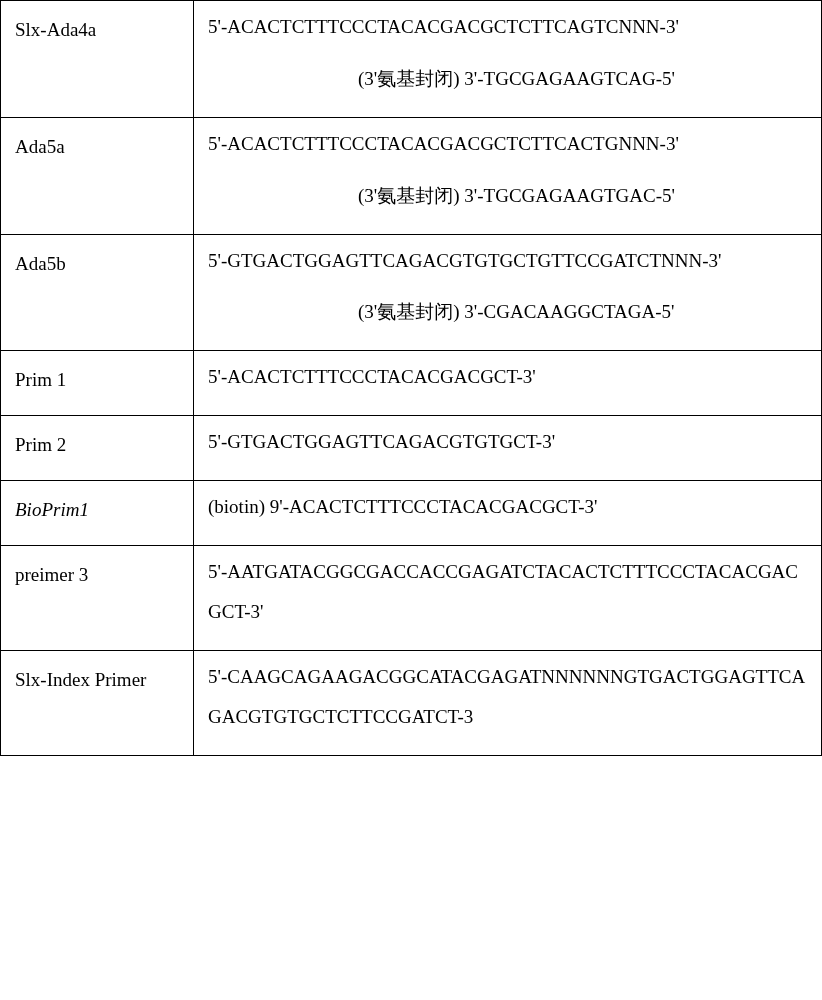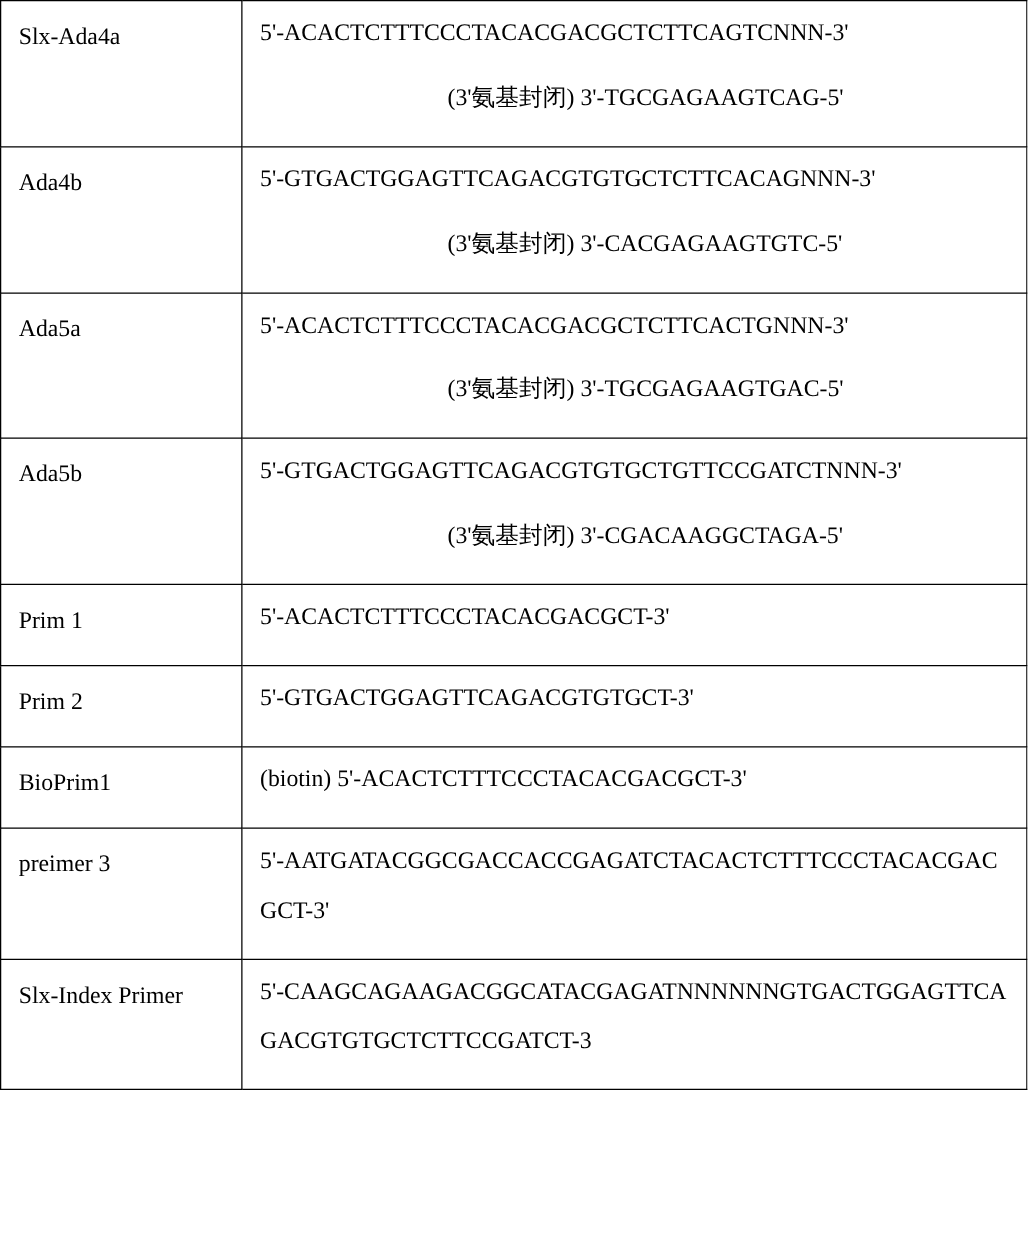--- a/index.html
+++ b/index.html
@@ -24,20 +24,21 @@
       font-size: 19px;
       padding: 18px 10px 18px 14px;
       line-height: 1.2;
     }
     .seq-cell {
       font-size: 19px;
       padding: 6px 14px 18px 14px;
       line-height: 2.1;
     }
     .italic {
+      font-style: italic;
     }
     .seq-line {
       display: block;
       white-space: pre-wrap;
       word-break: break-all;
     }
     .seq-closure {
       display: block;
       padding-left: 150px;
       margin-top: 12px;
@@ -46,27 +47,20 @@
 </head>
 <body>
 
 <table>
   <tbody>
     <tr>
       <td class="label-cell">Slx-Ada4a</td>
       <td class="seq-cell">
         <span class="seq-line">5'-ACACTCTTTCCCTACACGACGCTCTTCAGTCNNN-3'</span>
         <span class="seq-closure">(3'氨基封闭) 3'-TGCGAGAAGTCAG-5'</span>
-      </td>
-    </tr>
-    <tr>
-      <td class="label-cell">Ada4b</td>
-      <td class="seq-cell">
-        <span class="seq-line">5'-GTGACTGGAGTTCAGACGTGTGCTCTTCACAGNNN-3'</span>
-        <span class="seq-closure">(3'氨基封闭) 3'-CACGAGAAGTGTC-5'</span>
       </td>
     </tr>
     <tr>
       <td class="label-cell">Ada5a</td>
       <td class="seq-cell">
         <span class="seq-line">5'-ACACTCTTTCCCTACACGACGCTCTTCACTGNNN-3'</span>
         <span class="seq-closure">(3'氨基封闭) 3'-TGCGAGAAGTGAC-5'</span>
       </td>
     </tr>
     <tr>
@@ -84,21 +78,21 @@
     </tr>
     <tr>
       <td class="label-cell">Prim 2</td>
       <td class="seq-cell">
         <span class="seq-line">5'-GTGACTGGAGTTCAGACGTGTGCT-3'</span>
       </td>
     </tr>
     <tr>
       <td class="label-cell italic">BioPrim1</td>
       <td class="seq-cell">
-        <span class="seq-line">(biotin) 5'-ACACTCTTTCCCTACACGACGCT-3'</span>
+        <span class="seq-line">(biotin) 9'-ACACTCTTTCCCTACACGACGCT-3'</span>
       </td>
     </tr>
     <tr>
       <td class="label-cell">preimer 3</td>
       <td class="seq-cell">
         <span class="seq-line">5'-AATGATACGGCGACCACCGAGATCTACACTCTTTCCCTACACGACGCT-3'</span>
       </td>
     </tr>
     <tr>
       <td class="label-cell">Slx-Index Primer</td>

